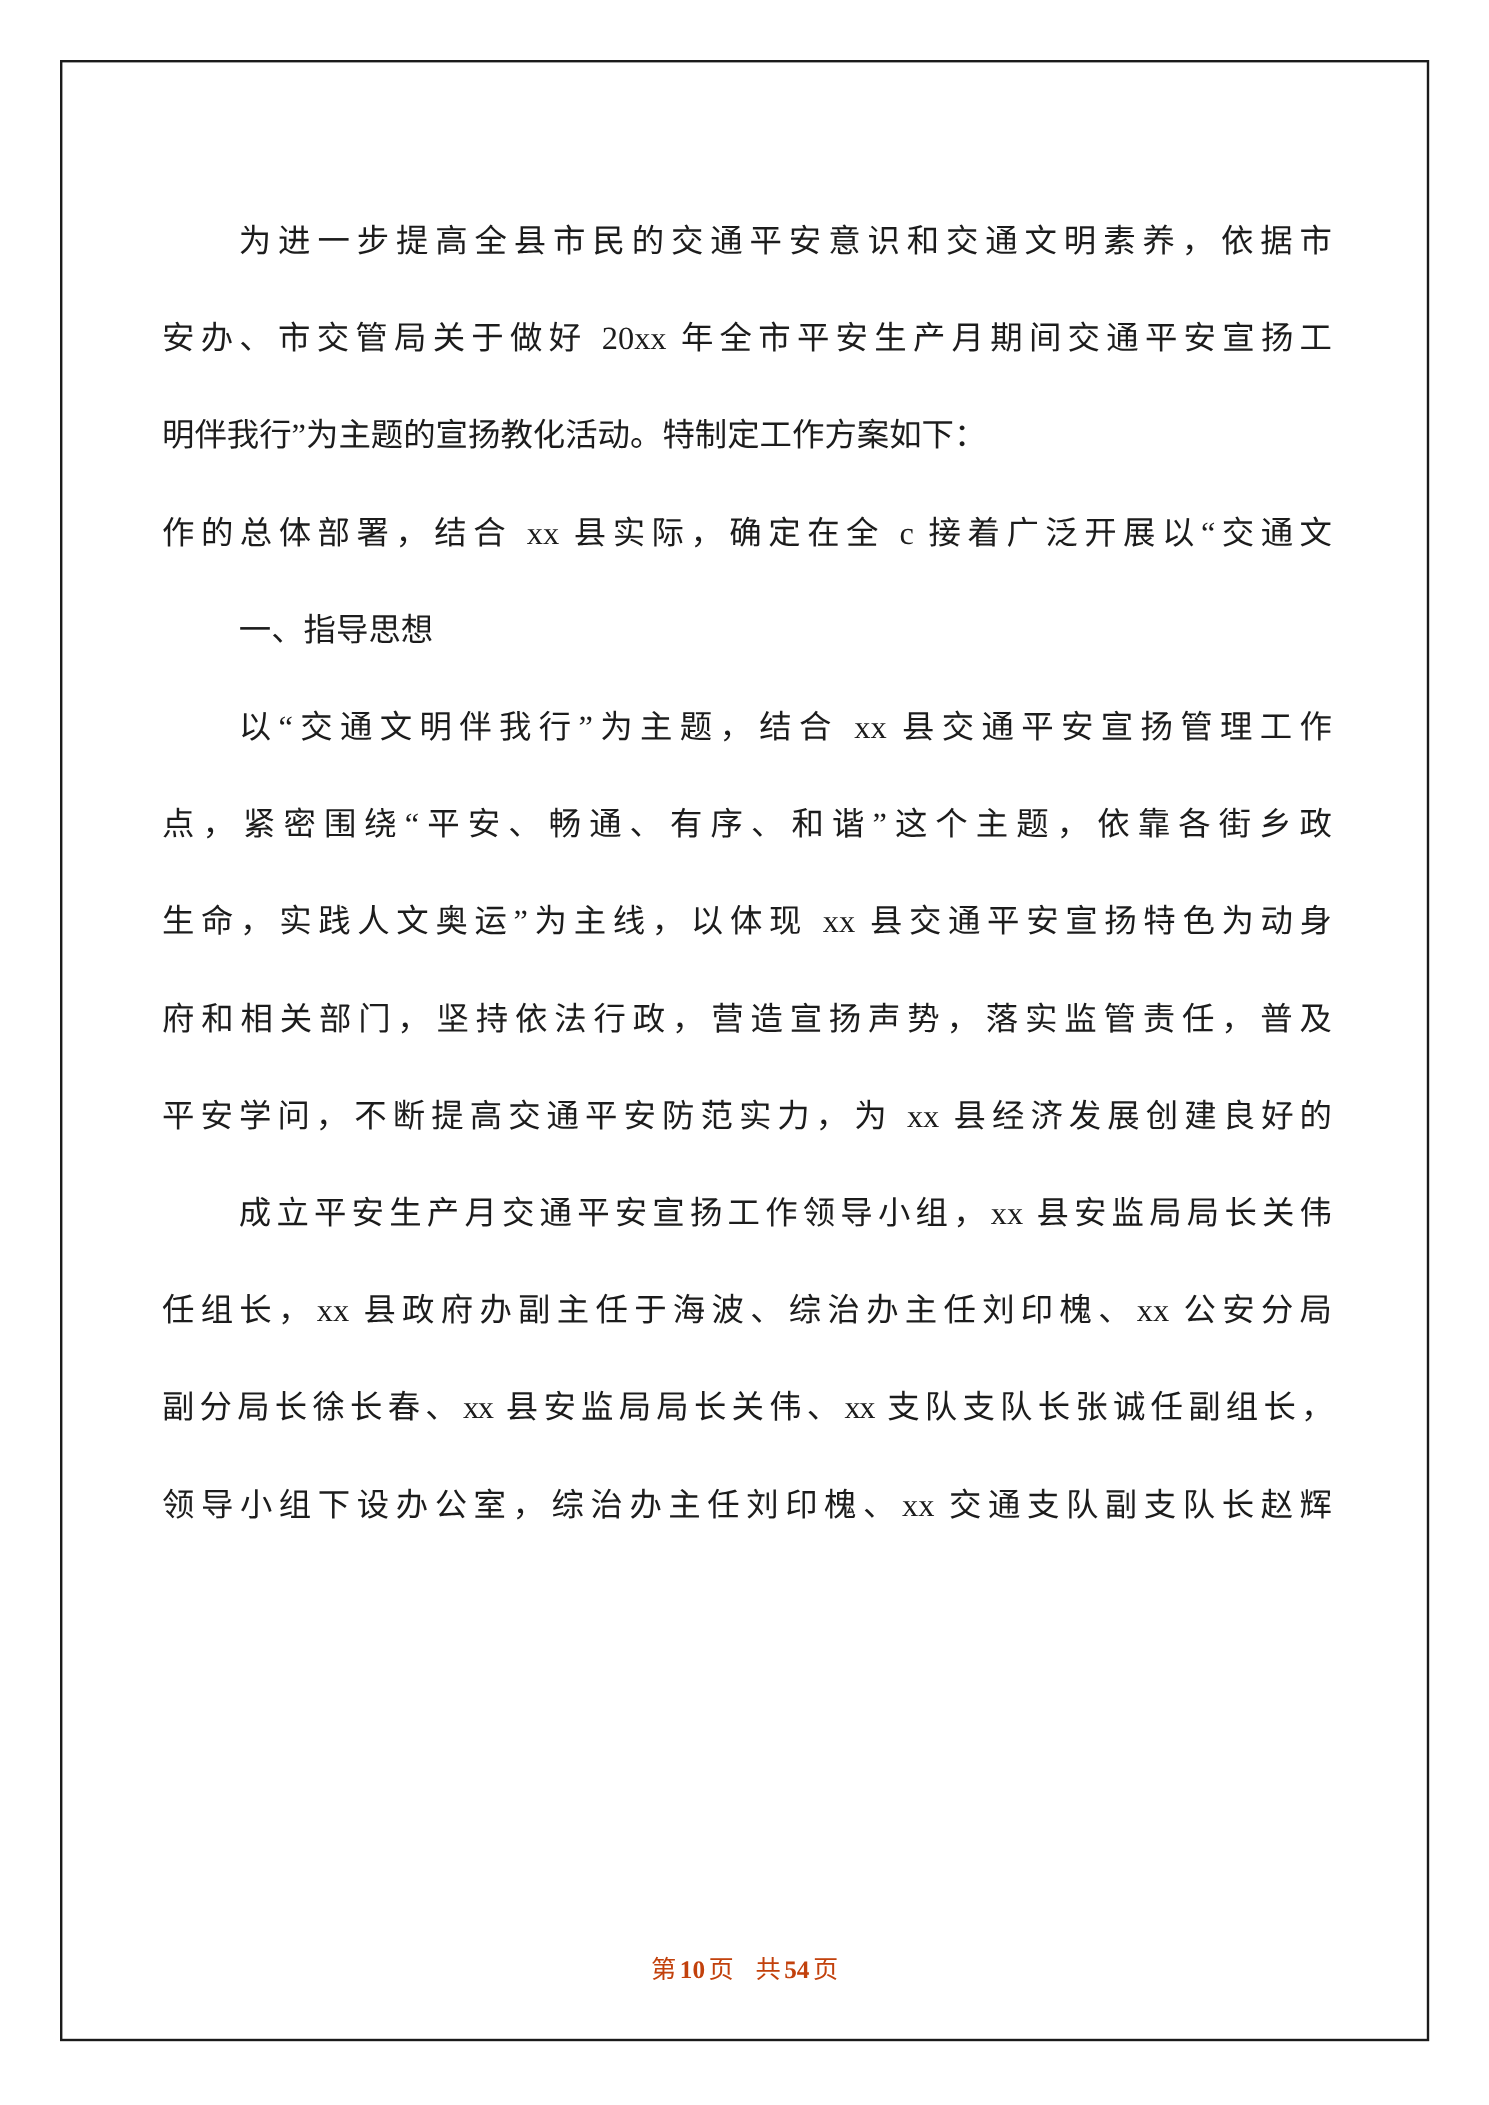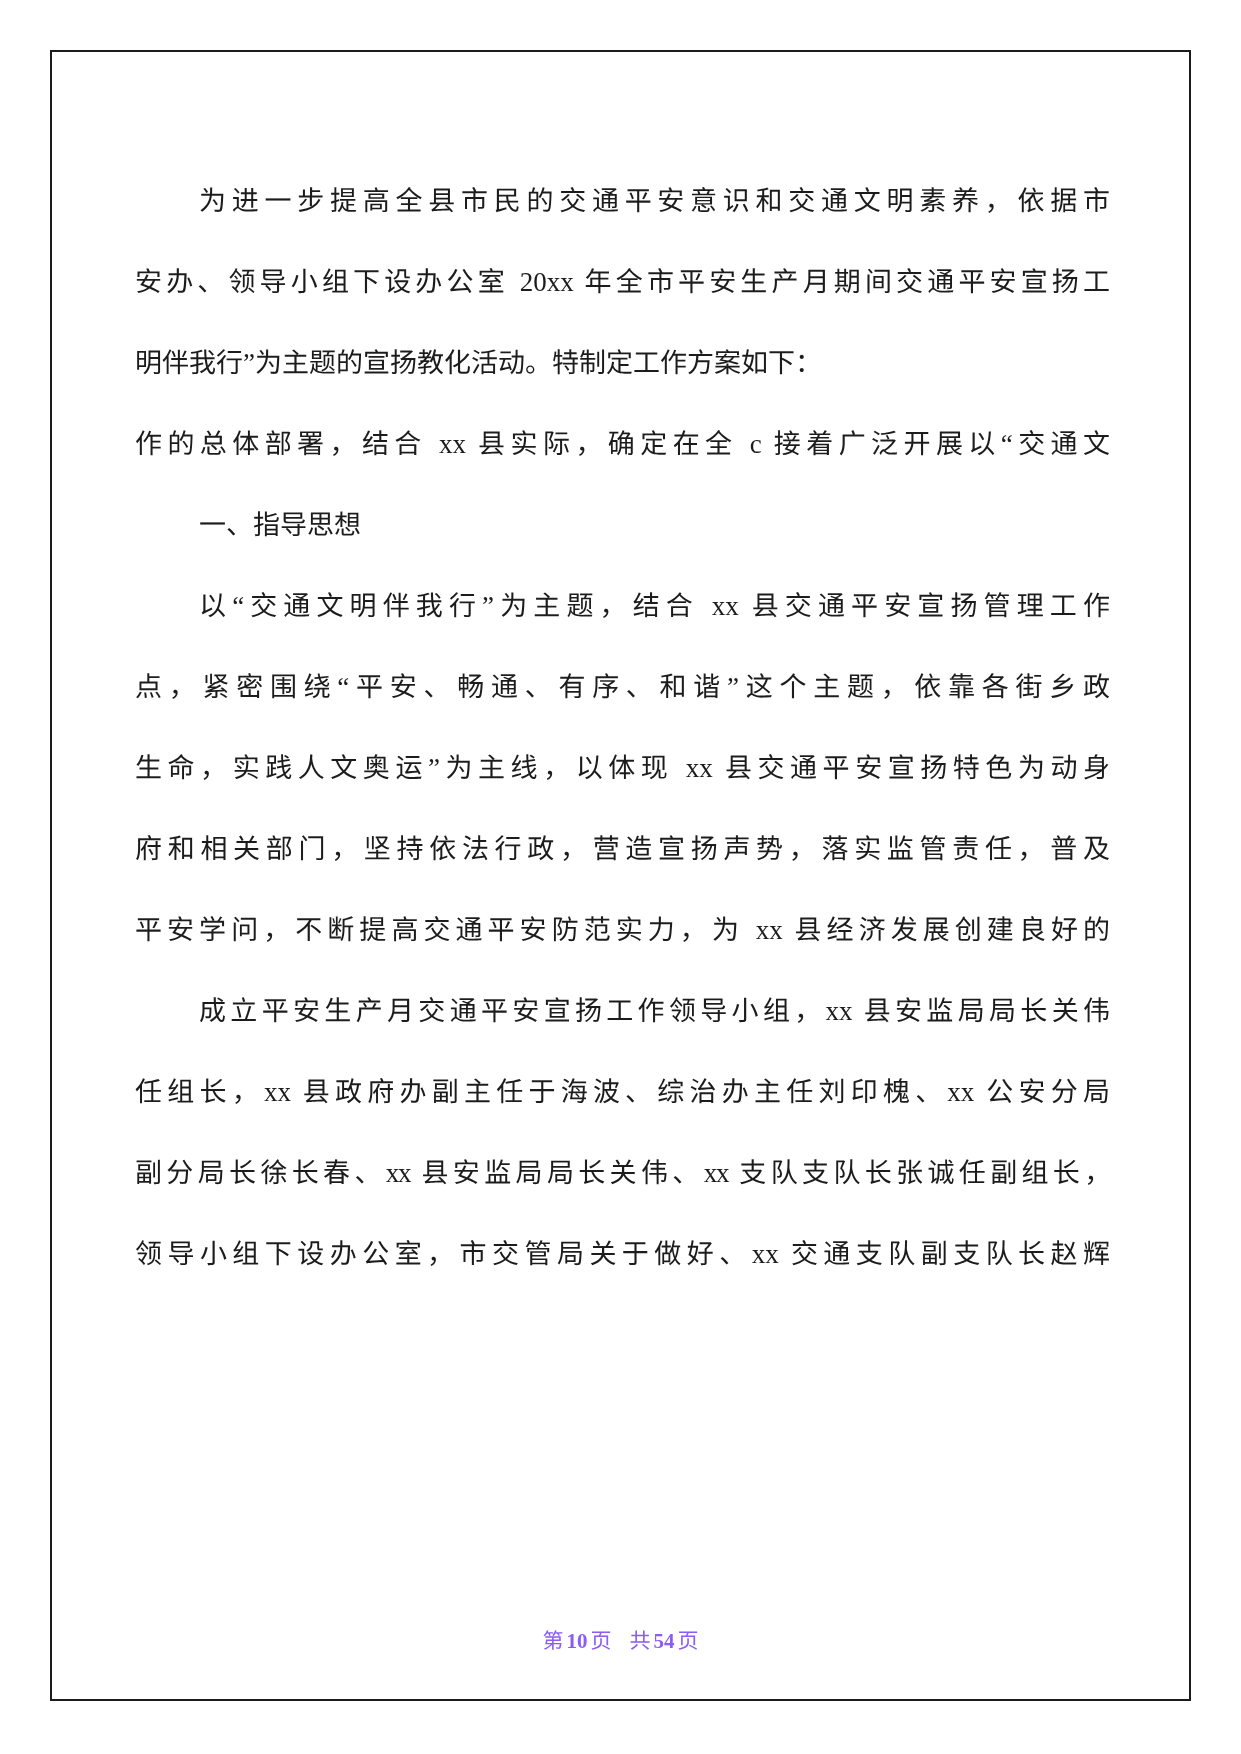--- a/index.html
+++ b/index.html
@@ -49,50 +49,50 @@
   .line.tight {
     letter-spacing: -1.2px;
   }
   .footer {
     position: absolute;
     left: 0;
     top: 1624px;
     width: 100%;
     text-align: center;
     font-size: 21px;
-    color: #8b5cf6;
+    color: #c2410c;
   }
   .footer .num {
     font-weight: 700;
     padding: 0 3px;
   }
   .footer .gap {
     display: inline-block;
     width: 18px;
   }
 </style>
 </head>
 <body>
 
 <div class="page">
   <div class="frame"></div>
 
   <div class="body-text">
       <div class="line full indent">为进一步提高全县市民的交通平安意识和交通文明素养，依据市</div>
-      <div class="line full">安办、领导小组下设办公室 20xx 年全市平安生产月期间交通平安宣扬工</div>
+      <div class="line full">安办、市交管局关于做好 20xx 年全市平安生产月期间交通平安宣扬工</div>
       <div class="line">明伴我行”为主题的宣扬教化活动。特制定工作方案如下：</div>
       <div class="line full">作的总体部署，结合 xx 县实际，确定在全 c 接着广泛开展以“交通文</div>
       <div class="line indent">一、指导思想</div>
       <div class="line full indent">以“交通文明伴我行”为主题，结合 xx 县交通平安宣扬管理工作</div>
       <div class="line full">点，紧密围绕“平安、畅通、有序、和谐”这个主题，依靠各街乡政</div>
       <div class="line full">生命，实践人文奥运”为主线，以体现 xx 县交通平安宣扬特色为动身</div>
       <div class="line full">府和相关部门，坚持依法行政，营造宣扬声势，落实监管责任，普及</div>
       <div class="line full">平安学问，不断提高交通平安防范实力，为 xx 县经济发展创建良好的</div>
       <div class="line full indent">成立平安生产月交通平安宣扬工作领导小组，xx 县安监局局长关伟</div>
       <div class="line full">任组长，xx 县政府办副主任于海波、综治办主任刘印槐、xx 公安分局</div>
       <div class="line full tight">副分局长徐长春、xx 县安监局局长关伟、xx 支队支队长张诚任副组长，</div>
-      <div class="line full">领导小组下设办公室，市交管局关于做好、xx 交通支队副支队长赵辉</div>
+      <div class="line full">领导小组下设办公室，综治办主任刘印槐、xx 交通支队副支队长赵辉</div>
     </div>
 
   <div class="footer">
     <span>第</span><span class="num">10</span><span>页</span><span class="gap"></span><span>共</span><span class="num">54</span><span>页</span>
   </div>
 </div>
 
 </body></html>

